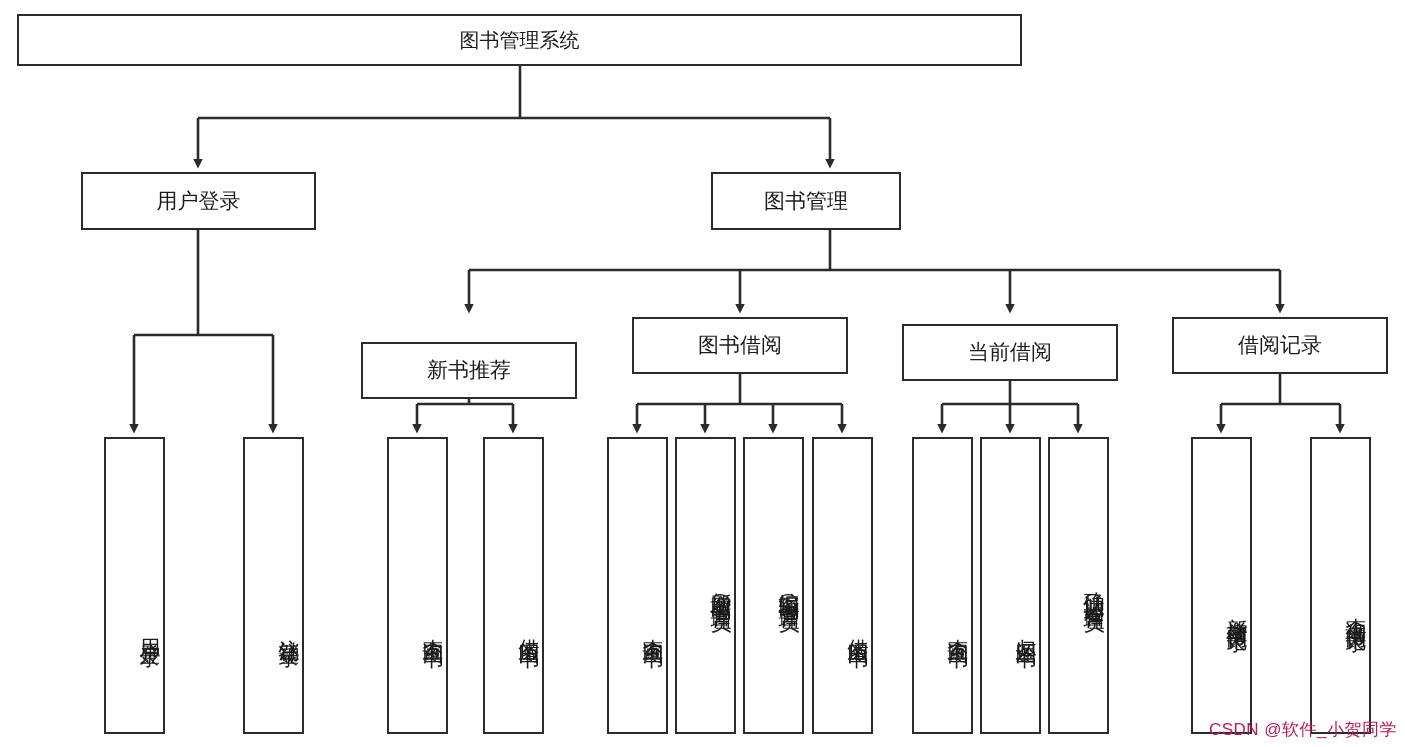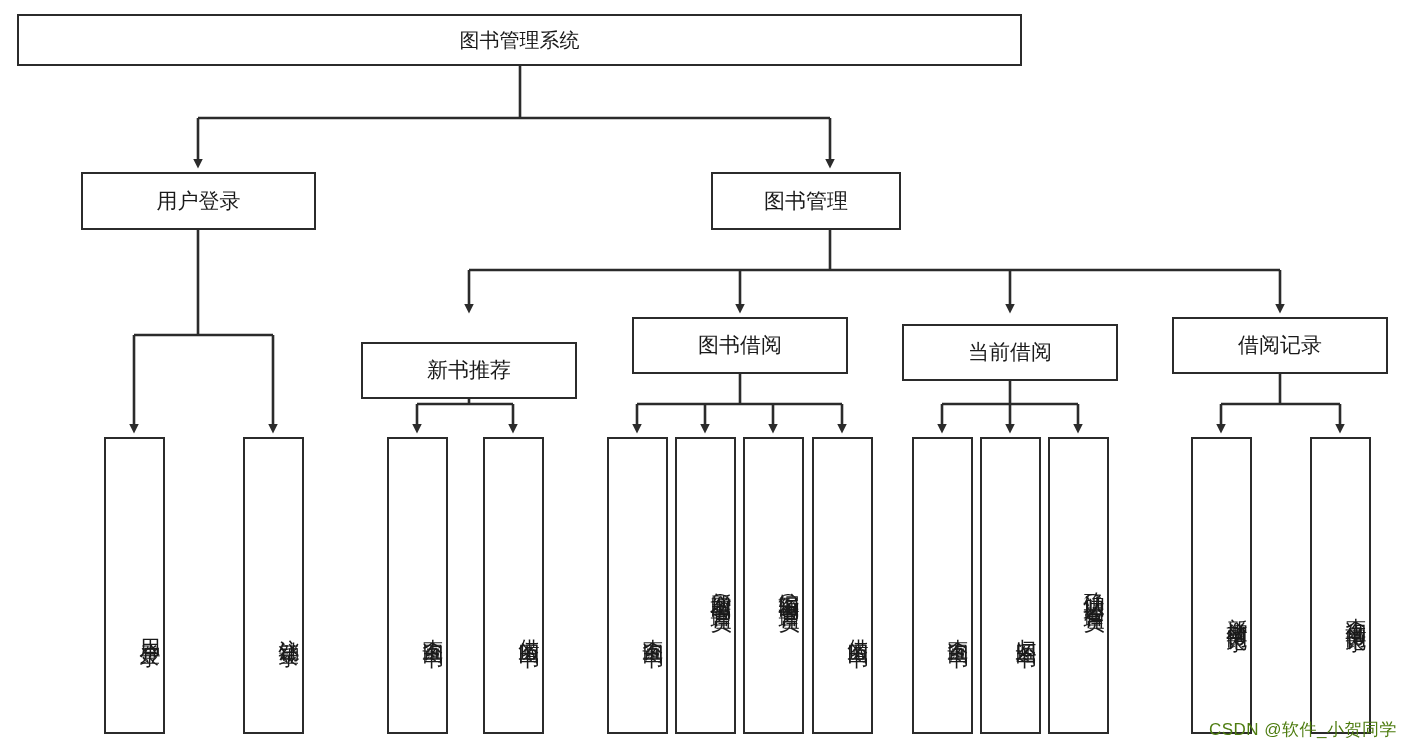--- a/index.html
+++ b/index.html
@@ -56,21 +56,21 @@
     align-items: flex-start;
   }
   .node.v .vtext {
     display: block;
   }
   #watermark {
     position: absolute;
     right: 8px;
     bottom: 6px;
     font-size: 17px;
-    color: #4d7c0f;
+    color: #be185d;
     white-space: nowrap;
     letter-spacing: 0.5px;
   }
 </style>
 </head>
 <body>
 
 <div id="canvas">
 
   <svg id="edges" viewBox="0 0 1405 747" xmlns="http://www.w3.org/2000/svg">

